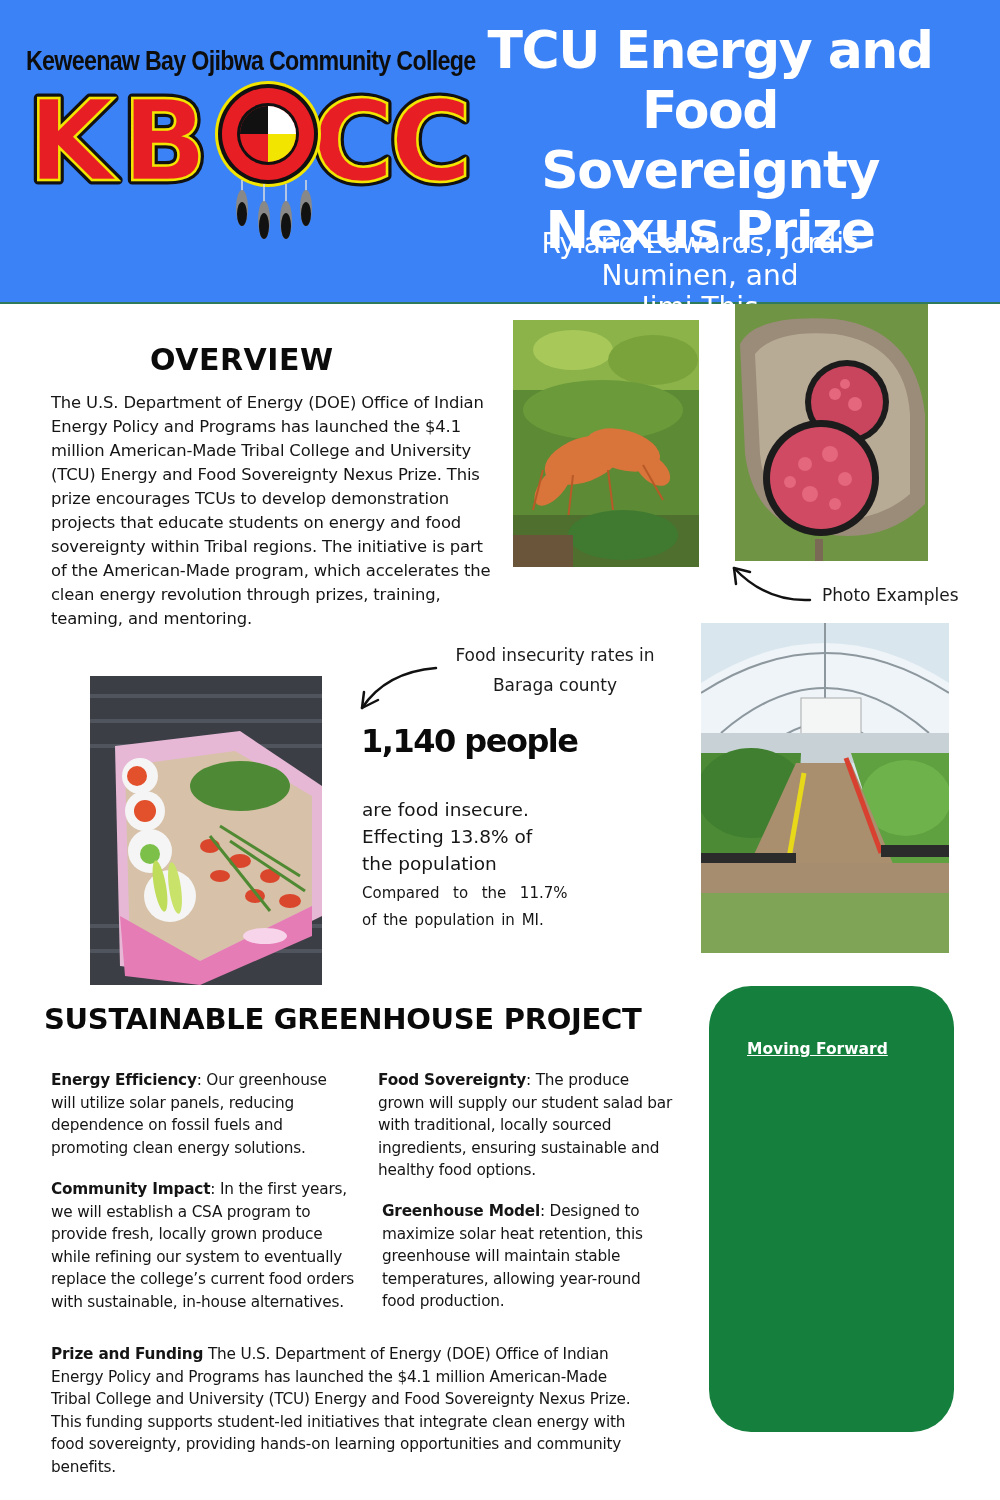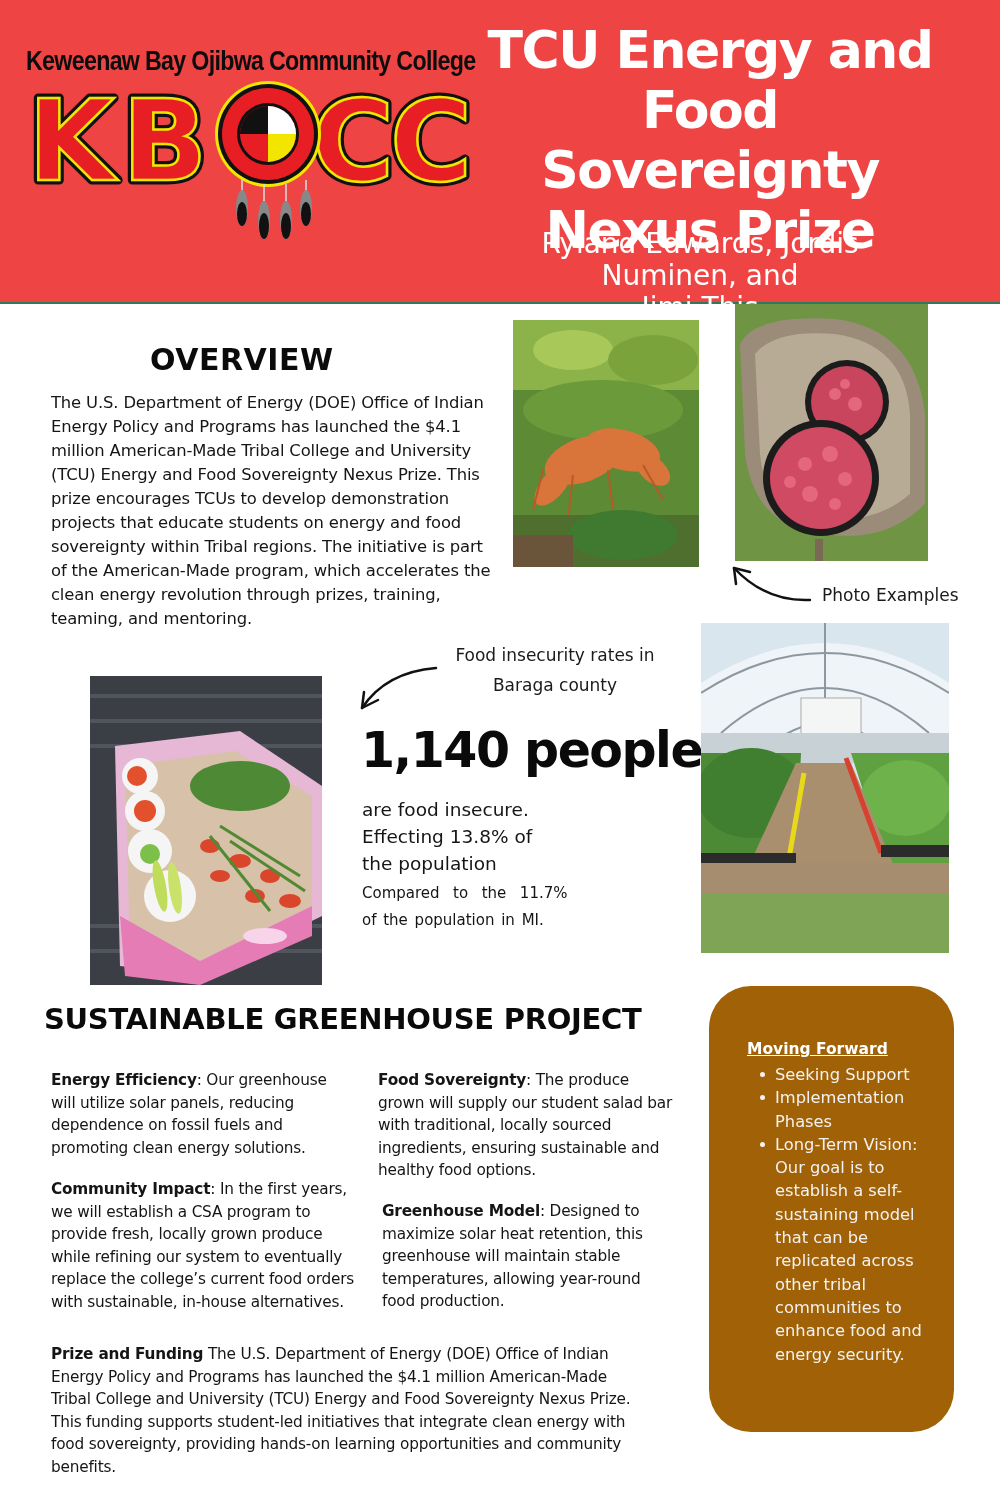--- a/index.html
+++ b/index.html
@@ -1,21 +1,21 @@
 <!DOCTYPE html>
 <html><head>
 <meta charset="utf-8">
 <style>
   * { box-sizing: border-box; margin: 0; padding: 0; }
   html, body { width: 1000px; height: 1500px; background: #ffffff; overflow: hidden; }
   body { position: relative; font-family: "Liberation Sans", "DejaVu Sans", sans-serif; color: #111; }
 
   .header {
     position: absolute; left: 0; top: 0; width: 1000px; height: 304px;
-    background: #ef4444; border-bottom: 2px solid #2e7a5a;
+    background: #3b82f6; border-bottom: 2px solid #2e7a5a;
   }
   .logo { position: absolute; left: 22px; top: 42px; width: 450px; height: 200px; }
   .logo-college {
     position: absolute; left: 4px; top: 4px; font-family: "Liberation Sans", sans-serif;
     font-weight: bold; font-size: 27px; color: #0d0d0d; letter-spacing: -0.8px;
     transform: scaleX(0.86); transform-origin: left top; white-space: nowrap;
   }
   .logo-svg { position: absolute; left: 0; top: 38px; }
 
   .title {
@@ -40,21 +40,21 @@
 
   .photo { position: absolute; overflow: hidden; }
   .photo svg { display: block; }
 
   .caption {
     position: absolute; font-family: "DejaVu Sans", sans-serif; font-size: 17px; color: #1a1a1a;
   }
 
   .big-number {
     position: absolute; left: 361px; top: 722px; font-family: "DejaVu Sans", sans-serif;
-    font-weight: bold; font-size: 49px; letter-spacing: -1.5px; color: #0a0a0a;
+    font-weight: bold; font-size: 32px; letter-spacing: -1.5px; color: #0a0a0a;
   }
   .stat-text {
     position: absolute; left: 362px; top: 796px; font-family: "DejaVu Sans", sans-serif;
     font-size: 18.5px; line-height: 27px; color: #151515;
   }
   .stat-text2 {
     position: absolute; left: 362px; top: 880px; font-family: "DejaVu Sans", sans-serif;
     font-size: 15px; line-height: 27px; color: #151515; word-spacing: 2px;
   }
 
@@ -63,21 +63,21 @@
     font-weight: bold; font-size: 29px; letter-spacing: -0.3px; color: #0a0a0a;
   }
   .para {
     position: absolute; font-family: "DejaVu Sans", sans-serif; font-size: 15.3px;
     line-height: 22.6px; color: #151515; letter-spacing: -0.2px;
   }
   .para b { font-weight: bold; }
 
   .card {
     position: absolute; left: 709px; top: 986px; width: 245px; height: 446px;
-    background: #a16207; border-radius: 42px;
+    background: #15803d; border-radius: 42px;
   }
   .card-title {
     position: absolute; left: 38px; top: 54px; color: #ffffff; font-family: "DejaVu Sans", sans-serif;
     font-weight: bold; font-size: 15.5px; text-decoration: underline;
   }
   .card-list {
     position: absolute; left: 44px; top: 77px; width: 190px; list-style: none;
     color: #f2f2f2; font-family: "DejaVu Sans", sans-serif; font-size: 16.3px; line-height: 23.3px;
   }
   .card-list li { position: relative; padding-left: 22px; }
@@ -304,18 +304,13 @@
 <p class="para" style="left:382px; top:1200px; width:290px;">
   <b>Greenhouse Model</b><span>: </span><span>Designed to maximize solar heat retention, this greenhouse will maintain stable temperatures, allowing year-round food production.</span>
 </p>
 
 <p class="para" style="left:51px; top:1343px; width:590px;">
   <b>Prize and Funding</b><span> </span><span>The U.S. Department of Energy (DOE) Office of Indian Energy Policy and Programs has launched the $4.1 million American-Made Tribal College and University (TCU) Energy and Food Sovereignty Nexus Prize. This funding supports student-led initiatives that integrate clean energy with food sovereignty, providing hands-on learning opportunities and community benefits.</span>
 </p>
 
 <div class="card">
   <div class="card-title">Moving Forward</div>
-  <ul class="card-list">
-    <li>Seeking Support</li>
-    <li>Implementation Phases</li>
-    <li>Long-Term Vision: Our goal is to establish a self-sustaining model that can be replicated across other tribal communities to enhance food and energy security.</li>
-  </ul>
 </div>
 
 </body></html>

